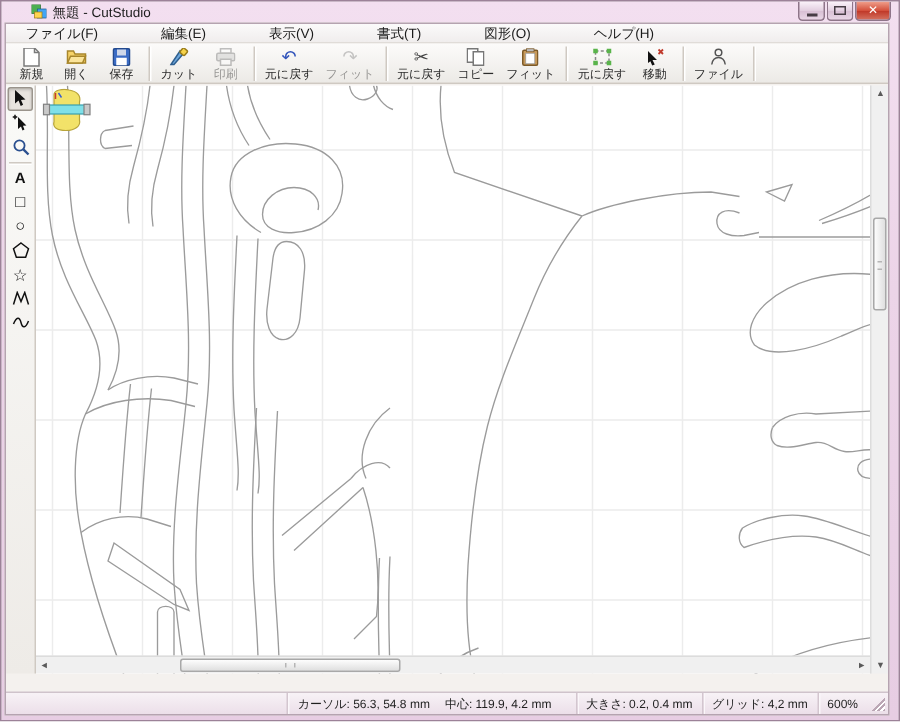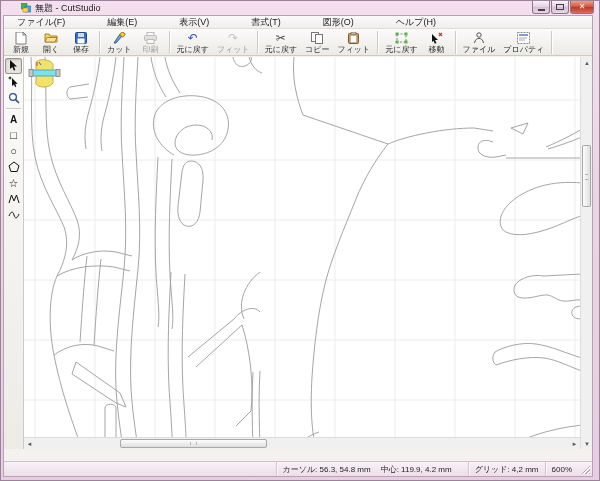--- a/index.html
+++ b/index.html
@@ -236,30 +236,20 @@
       </div>
       <div class="tb-sep"></div>
       <div class="tb-btn">
         <div class="ticon">
           <svg width="12" height="12" viewBox="0 0 12 12">
               <circle cx="6" cy="3" r="2.2" fill="none" stroke="#555"></circle>
               <path d="M1.5,11 C2,7.8 4,6.4 6,6.4 C8,6.4 10,7.8 10.5,11" fill="none" stroke="#555"></path>
             </svg>
         </div>
         <div class="tlabel">ファイル</div>
-      </div>
-      <div class="tb-btn">
-        <div class="ticon">
-          <svg width="13" height="12" viewBox="0 0 13 12">
-              <rect x="0.5" y="0.5" width="12" height="11" fill="#fff" stroke="#888" stroke-dasharray="2 1"></rect>
-              <rect x="2" y="2" width="9" height="2" fill="#7aa0d0"></rect>
-              <path d="M2,6 h8 M2,8 h6" stroke="#aaa"></path>
-            </svg>
-        </div>
-        <div class="tlabel">プロパティ</div>
       </div>
       <div class="tb-sep"></div>
     </div>
 
     <div class="workspace">
 
       <div class="palette">
         <div class="pal-btn active">
           <svg width="11" height="12" viewBox="0 0 11 12">
               <path d="M2,0 L2,9 L4.4,7 L5.8,10.6 L7.4,9.9 L6,6.6 L9,6.4 Z" fill="#111"></path>
@@ -386,19 +376,20 @@
         <div class="scroll-arrow down">▼</div>
       </div>
     </div>
 
     <div class="statusbar">
       <div class="sb-cell sb-fill"></div>
       <div class="sb-cell sb-pair">
         <span>カーソル: 56.3, 54.8 mm</span>
         <span>中心: 119.9, 4.2 mm</span>
       </div>
+      <div class="sb-cell">大きさ: 0.2, 0.4 mm</div>
       <div class="sb-cell">グリッド: 4,2 mm</div>
       <div class="sb-cell">600%</div>
       <div class="sb-cell sb-grip"></div>
     </div>
 
   </div>
 </div>
 
 </body></html>

